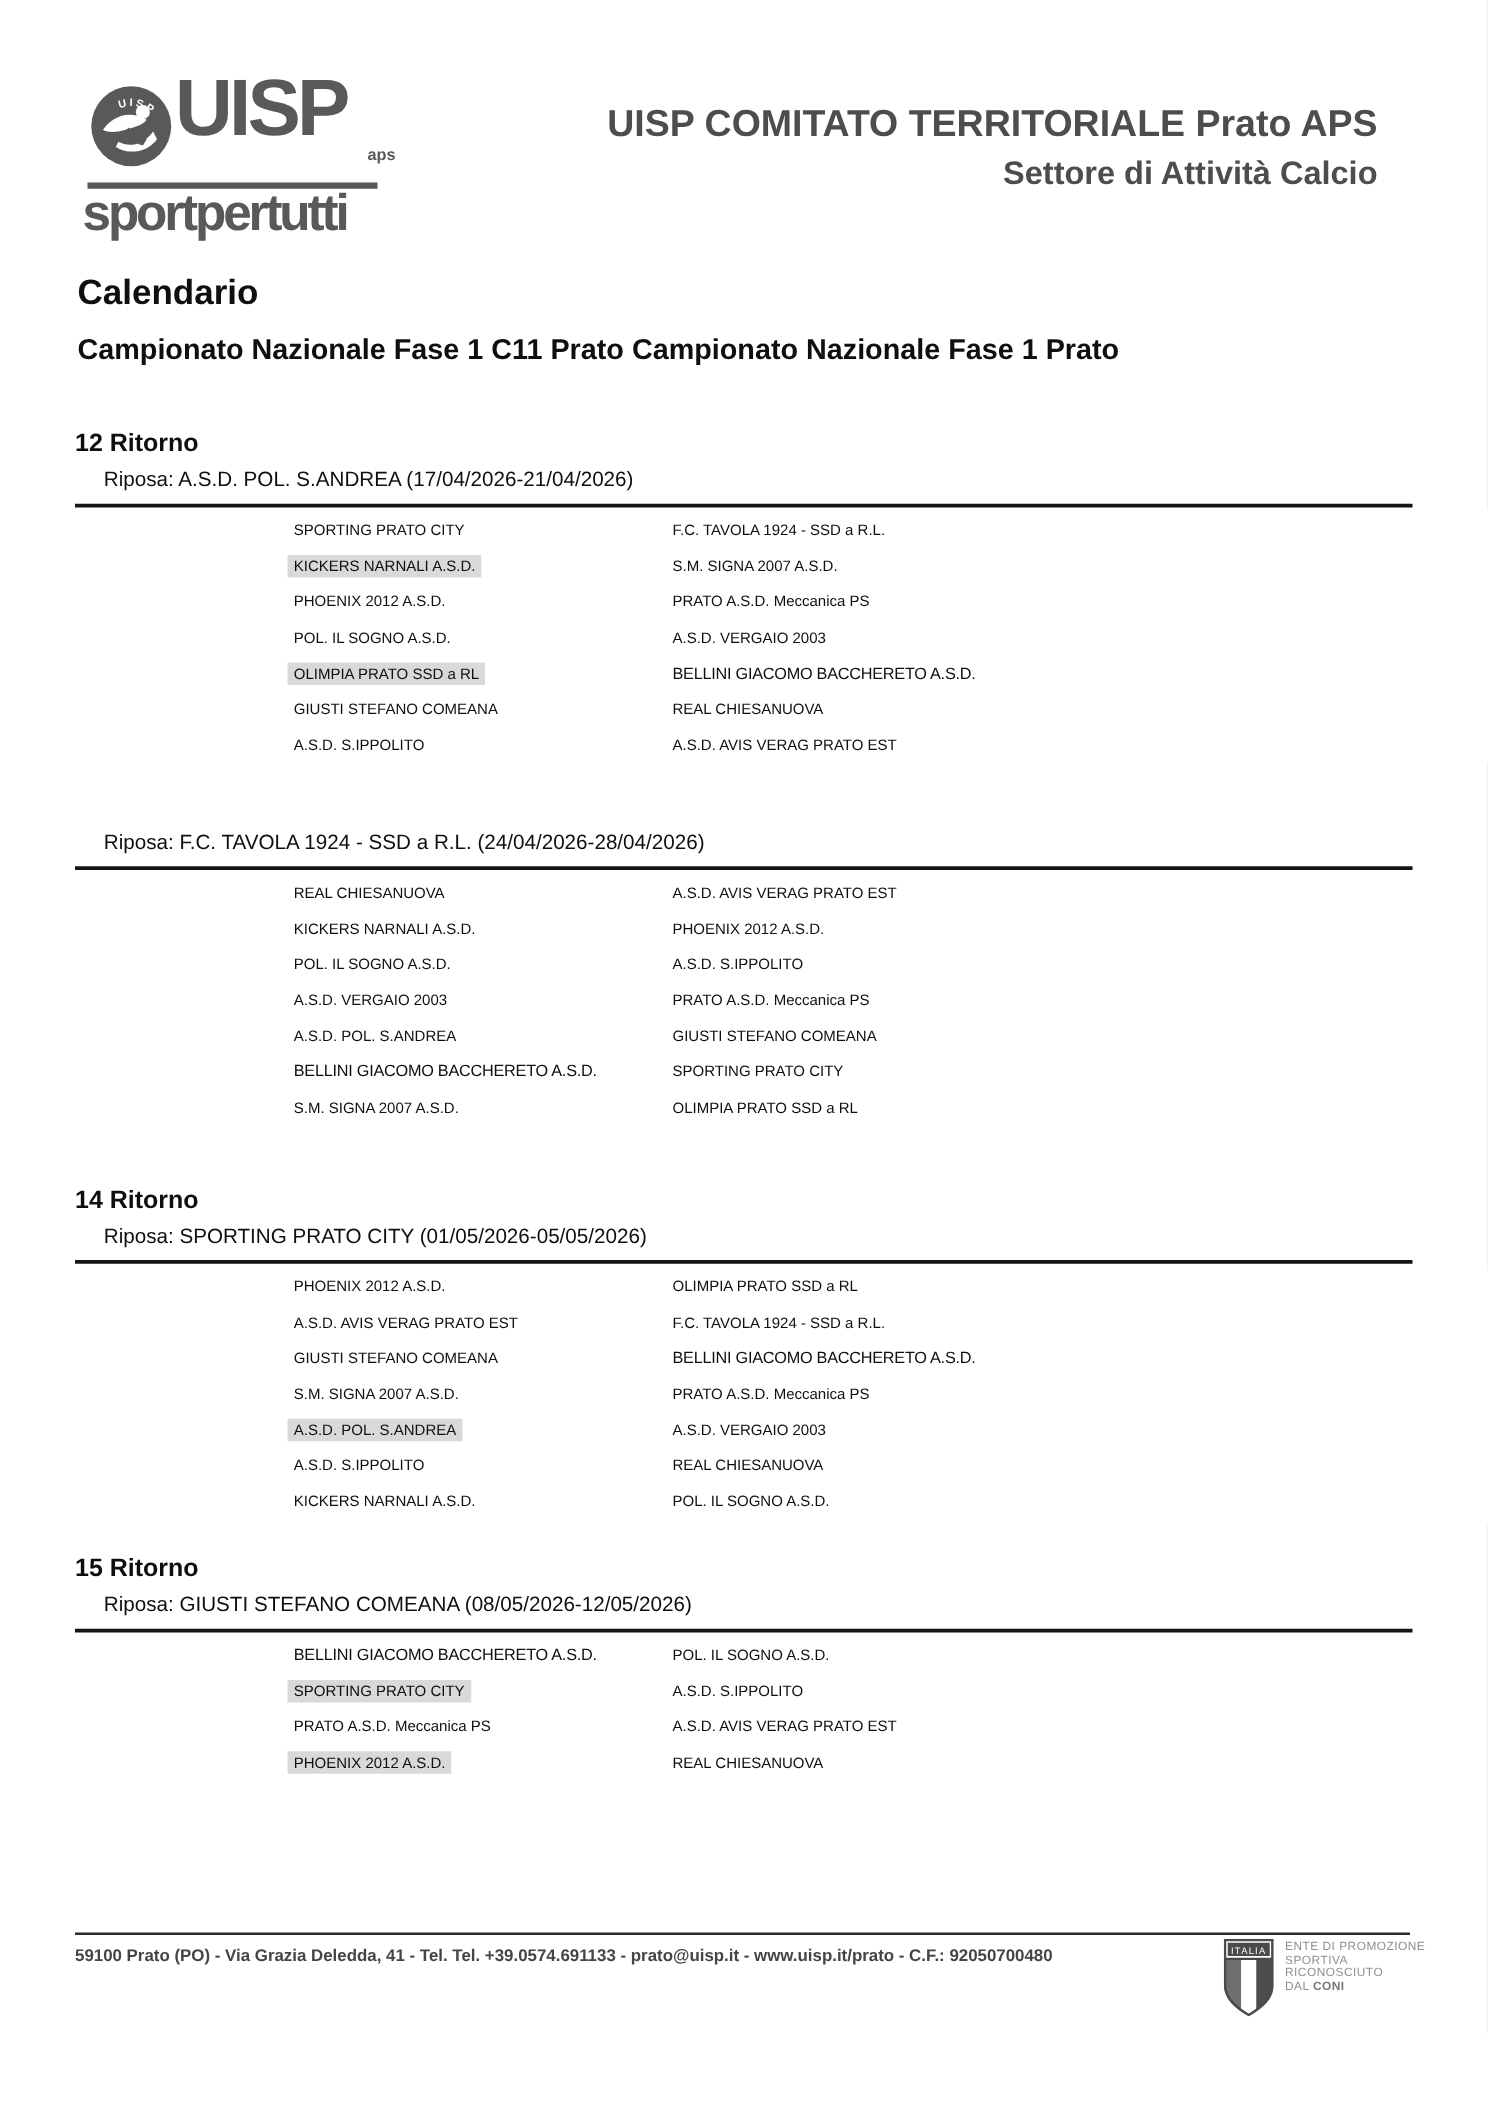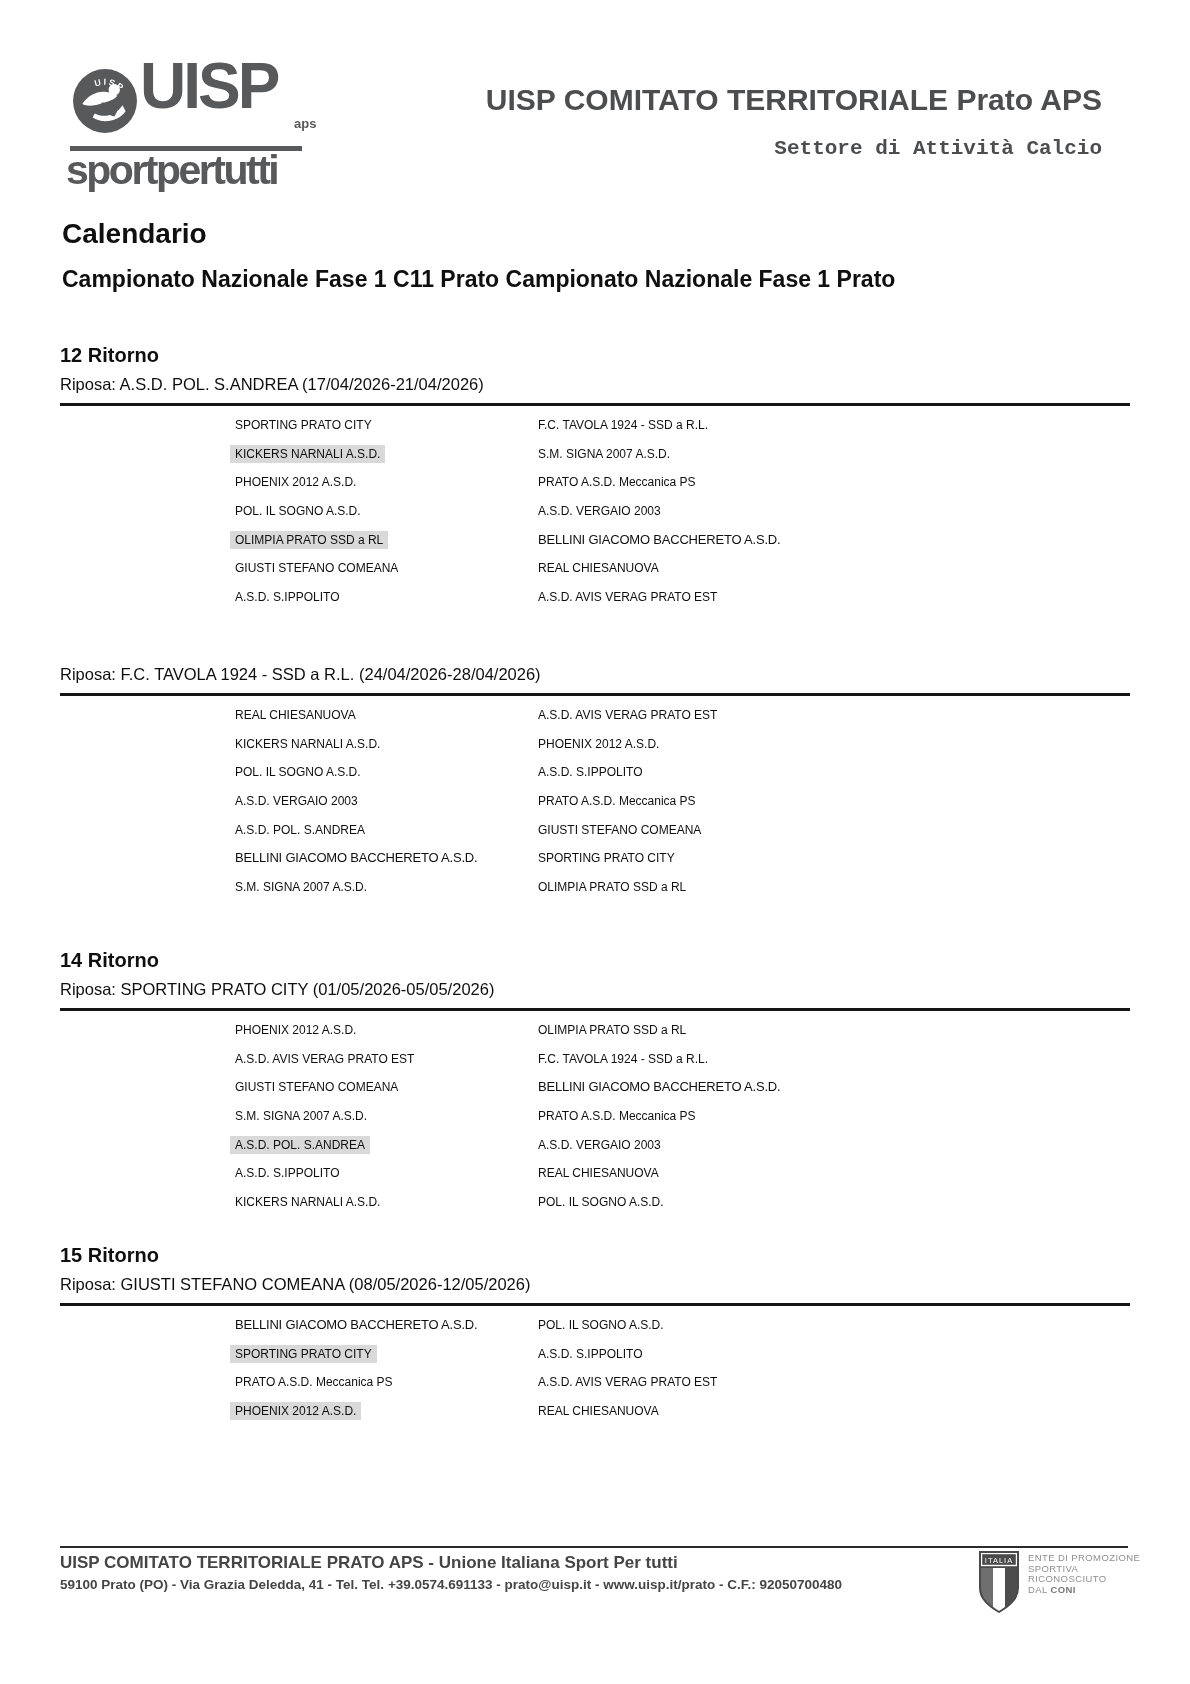--- a/index.html
+++ b/index.html
@@ -17,34 +17,34 @@
   }
   #logo .aps{position:absolute;left:230px;top:54px;font-size:13px;font-weight:bold;color:#58595b;}
   #logo .bar{position:absolute;left:6px;top:84px;width:232px;height:5px;background:#58595b;}
   #logo .tagline{
     position:absolute;left:2px;top:88px;font-size:41px;font-weight:bold;
     letter-spacing:-2.5px;color:#58595b;line-height:1;
   }
   
   .hdr{position:absolute;top:84px;left:60px;width:1042px;text-align:right;color:#4c4d4f;}
   .hdr .org{font-size:30px;font-weight:bold;letter-spacing:0;line-height:32px;text-align:right;}
-  .hdr .sub{font-size:21px;font-weight:bold;margin-top:21px;font-family:Liberation Mono, monospace;}
+  .hdr .sub{font-size:26px;font-weight:bold;margin-top:7px;}
   .pag{position:absolute;top:170px;left:60px;width:1042px;text-align:right;
        font-size:13px;font-style:italic;color:#333;}
   
   .doc-title{position:absolute;left:62px;top:218px;font-size:28px;font-weight:bold;color:#0f0f0f;}
   .competition{position:absolute;left:62px;top:266px;font-size:23px;font-weight:bold;color:#0f0f0f;}
   
   #sections .section{position:absolute;left:60px;width:1070px;}
   #sections .section:nth-child(1){top:344px;}
   #sections .section:nth-child(2){top:656px;}
   #sections .section:nth-child(3){top:949px;}
   #sections .section:nth-child(4){top:1244px;}
   .section h2{margin:0;font-size:20px;font-weight:bold;color:#0f0f0f;line-height:22px;}
-  .section .riposa{margin-top:9px;font-size:16.5px;color:#0f0f0f;line-height:19px;}
+  .section .riposa{margin-top:9px;font-size:16.5px;color:#0f0f0f;line-height:19px;margin-left:23px;}
   .section .divider{margin-top:9px;border-top:3px solid #151515;height:0;}
   .section .rows{margin-top:4px;}
   .match-row{display:flex;height:28.6px;align-items:center;padding-left:175px;}
   .cell.home{flex:0 0 303px;}
   .cell.away{flex:1;}
   .tname{font-size:12px;color:#0f0f0f;white-space:nowrap;}
   .tname.hl{background:#d9d9d9;padding:2px 5px;margin-left:-5px;}
   .tname.condensed{font-size:13px;letter-spacing:-0.2px;}
   
   .footer{position:absolute;left:60px;top:1546px;width:1068px;border-top:2.5px solid #2b2b2b;padding-top:5px;color:#454545;}
@@ -214,21 +214,20 @@
           </div>
           <div class="match-row">
             <div class="cell home"><span class="tname hl">PHOENIX 2012 A.S.D.</span></div>
             <div class="cell away"><span class="tname">REAL CHIESANUOVA</span></div>
           </div>
         </div>
     </div>
   </div>
 
   <div class="footer">
-    <div class="f1">UISP COMITATO TERRITORIALE PRATO APS - Unione Italiana Sport Per tutti</div>
     <div class="f2">59100 Prato (PO) - Via Grazia Deledda, 41 - Tel. Tel. +39.0574.691133 - prato@uisp.it - www.uisp.it/prato - C.F.: 92050700480</div>
   </div>
 
   <div id="coni">
     <svg width="40" height="62" viewBox="0 0 40 62">
       <defs>
         <clipPath id="shieldclip">
           <path d="M1,1 H39 V37 C39,48 30,55 20,61 C10,55 1,48 1,37 Z"></path>
         </clipPath>
       </defs>

